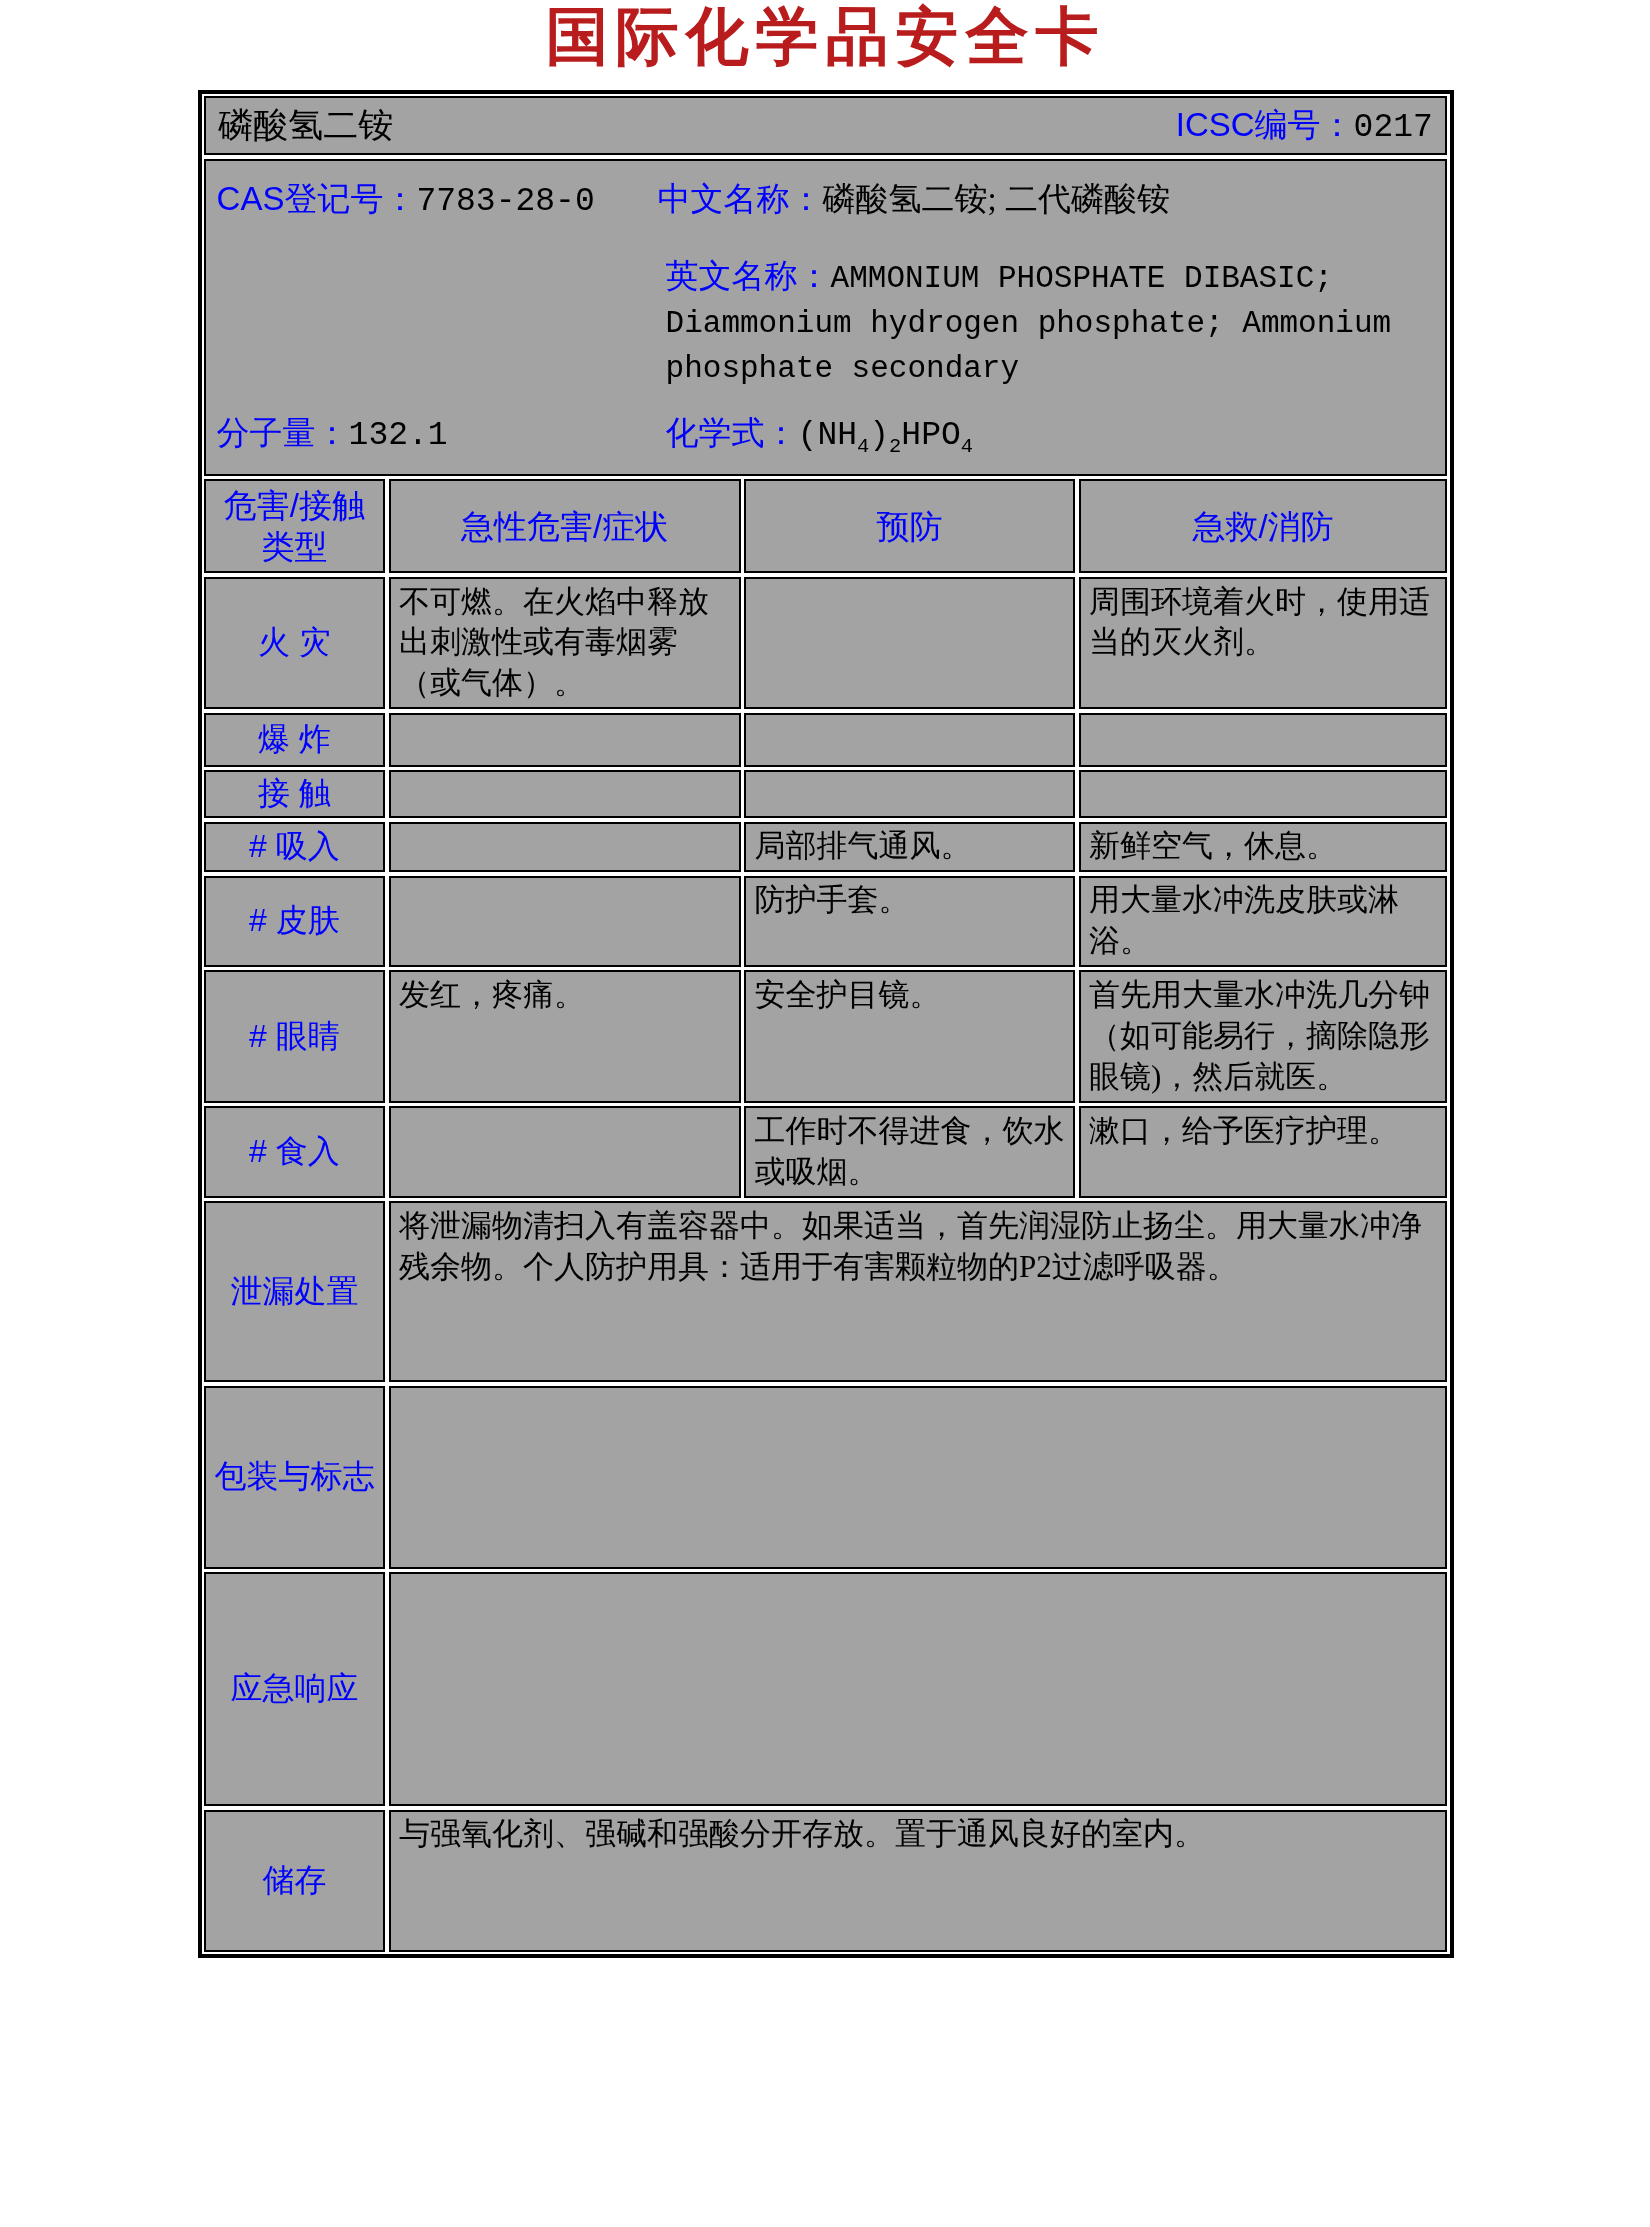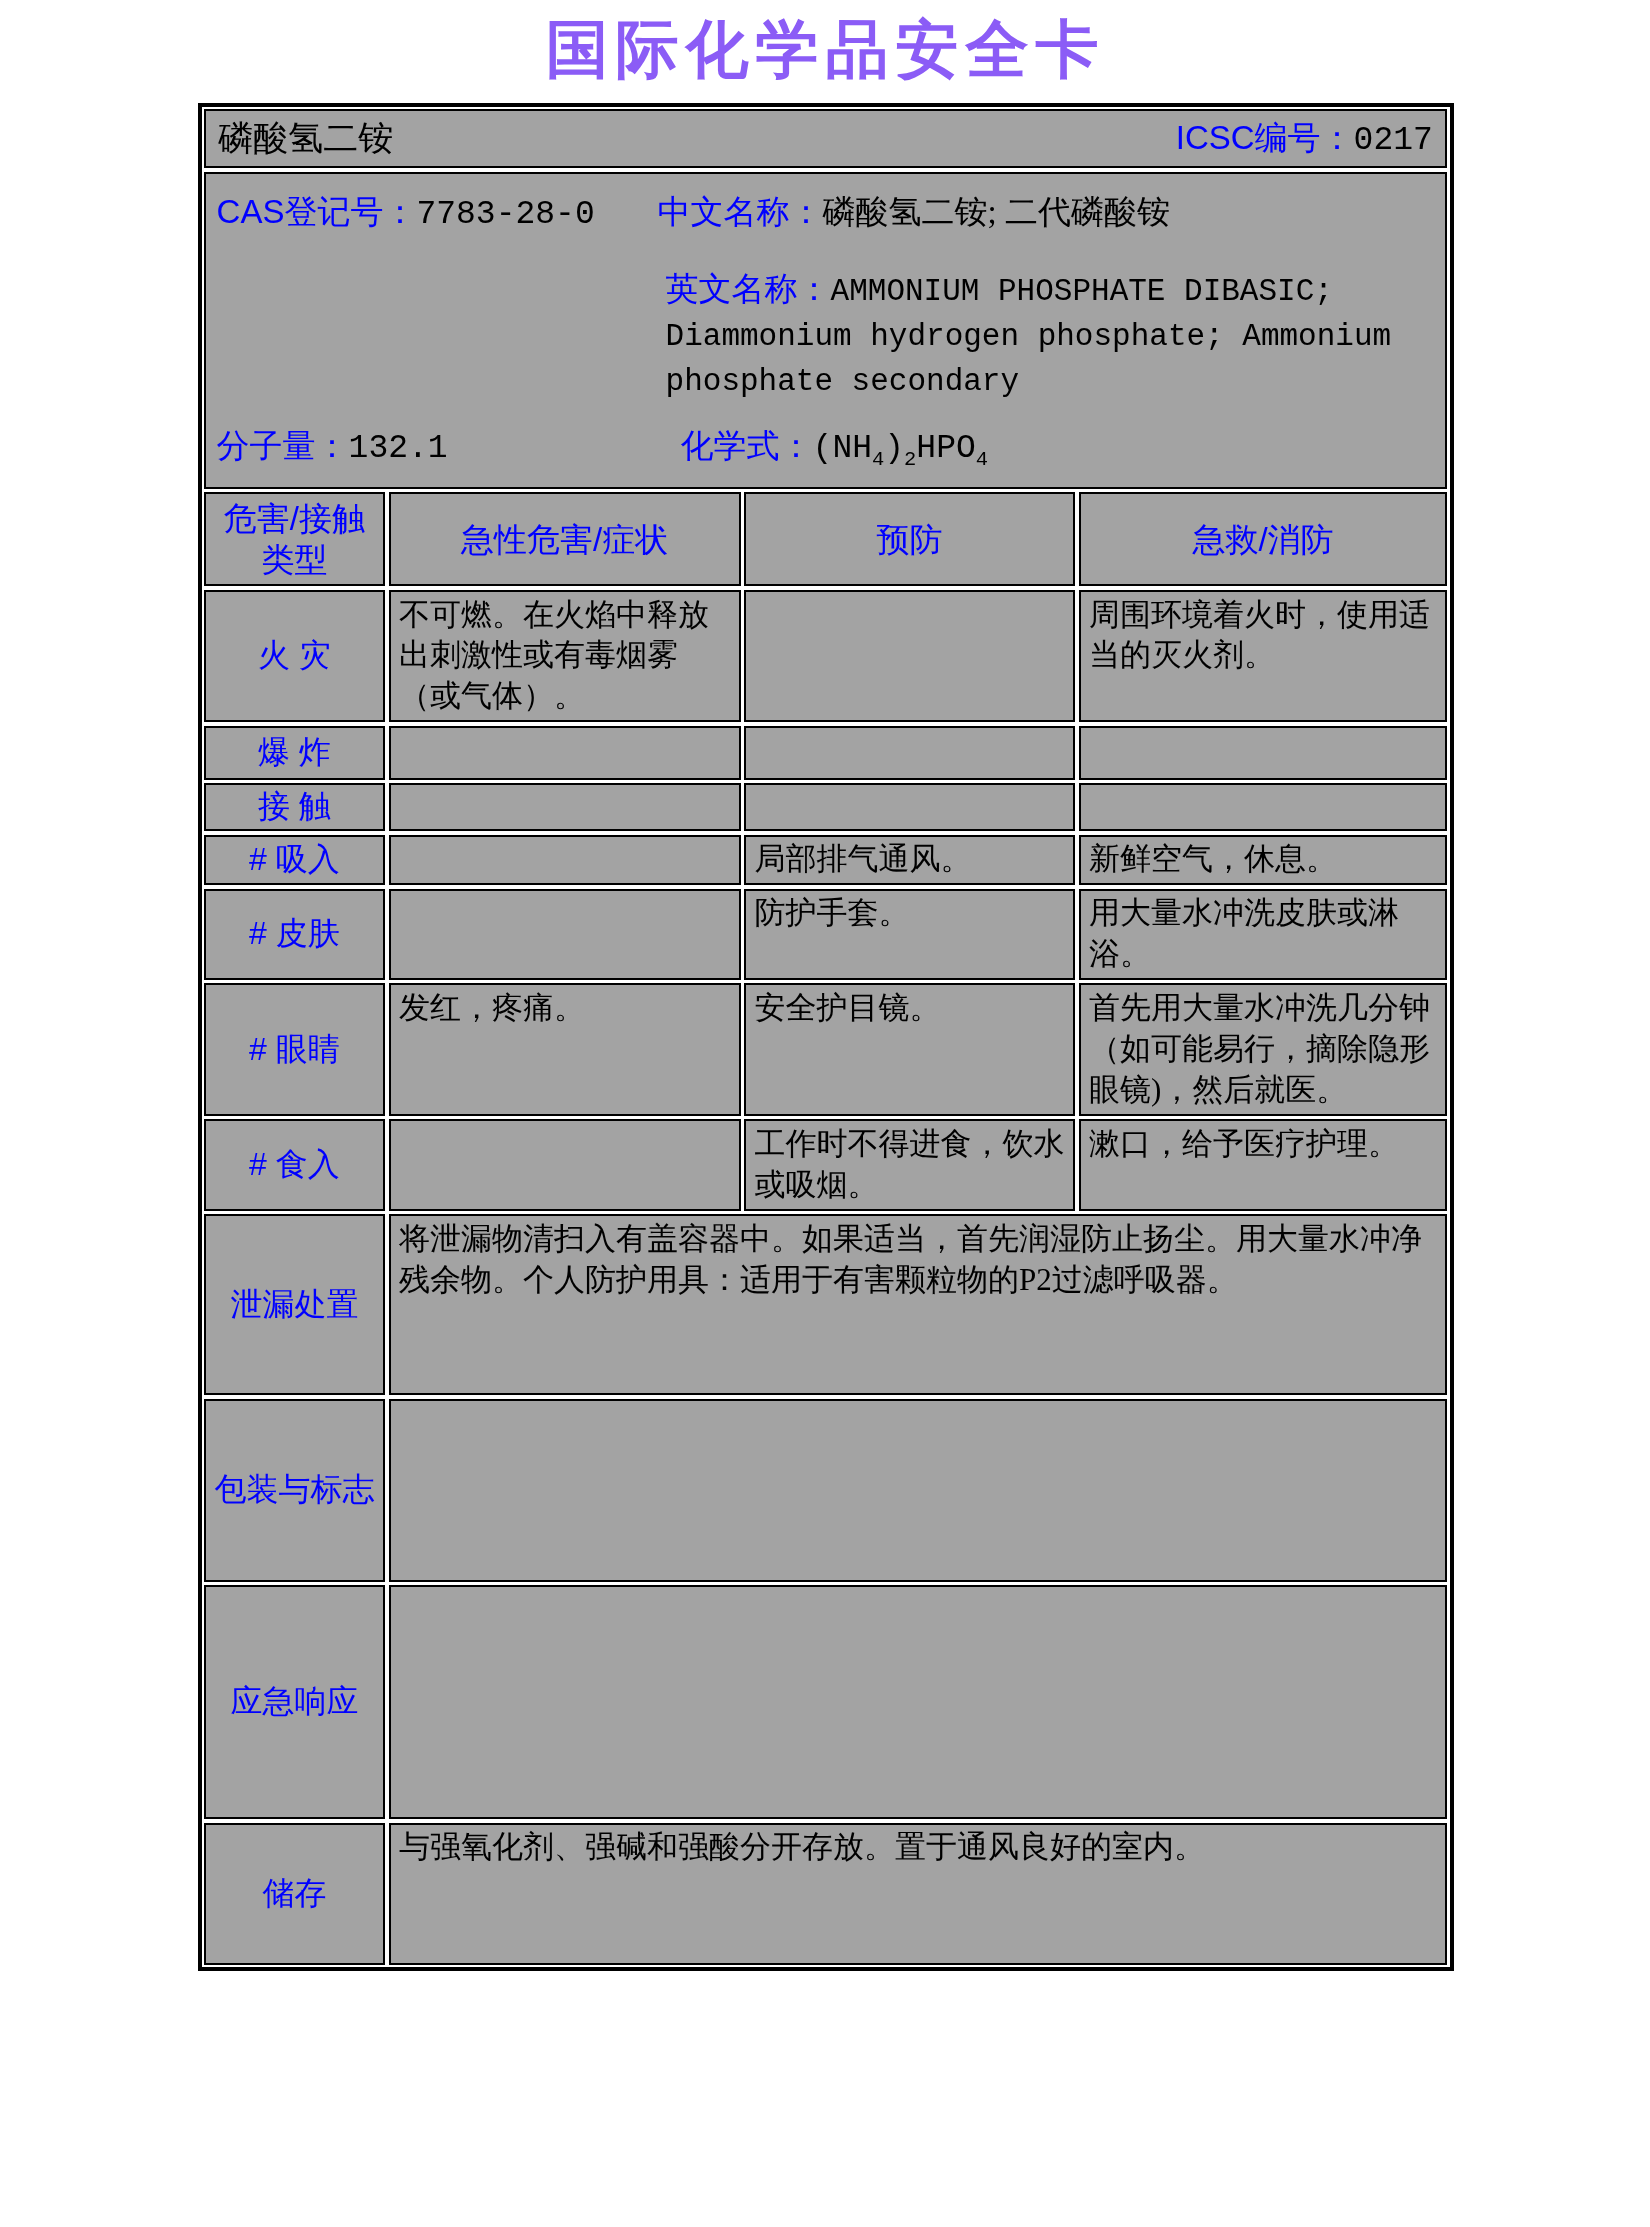--- a/index.html
+++ b/index.html
@@ -1,18 +1,18 @@
 <!DOCTYPE html>
 <html style="font-size:11px"><head>
 <meta charset="utf-8">
 <style>
   html,body{margin:0;padding:0;background:#ffffff;}
   body{width:1651px;min-height:2227px;font-family:"Liberation Serif","DejaVu Serif",serif;color:#000;}
   .page-title{
-    padding-top:16px;text-align:center;color:#8b5cf6;
+    padding-top:3px;text-align:center;color:#b91c1c;
     font-family:"Liberation Sans","DejaVu Sans",sans-serif;
     font-weight:900;font-size:63px;letter-spacing:7px;line-height:1.05;
   }
   .card{
     width:1256px;margin:21px auto 0;box-sizing:border-box;
     border:4.9px solid #000;padding:2.1px;background:#fff;
     display:flex;flex-direction:column;gap:3.5px;
   }
   .row{display:flex;gap:3.5px;}
   .cell{border:2.1px solid #000;box-sizing:border-box;background:#a3a3a3;overflow:hidden;}
@@ -33,21 +33,21 @@
   .top-cell .icsc{font-size:33px;}
   
   .r-id{min-height:317px;border-radius:10px;}
   .id-cell{position:relative;font-size:33px;}
   .id-group{position:absolute;white-space:nowrap;}
   .g-cas{left:11px;top:16.7px;}
   .g-cn{left:452px;top:16.7px;}
   .g-en{left:460px;top:93px;width:750px;white-space:normal;}
   .g-en .mono{font-size:31px;line-height:1.45;}
   .g-mw{left:11px;bottom:18px;}
-  .g-formula{left:460px;bottom:18px;margin-left:15px;}
+  .g-formula{left:460px;bottom:18px;}
   sub{font-size:62%;line-height:0;}
   
   .r-hzhead{min-height:94px;}
   .hz-head{display:flex;flex-direction:column;align-items:center;justify-content:center;
     color:#0000FF;font-family:"Liberation Sans","DejaVu Sans",sans-serif;font-size:33px;line-height:1.25;}
   .r-fire{min-height:119px;}
   .r-explosion{min-height:54px;}
   .r-contact{min-height:46px;}
   .r-inhalation{min-height:46px;}
   .r-skin{min-height:75px;}

